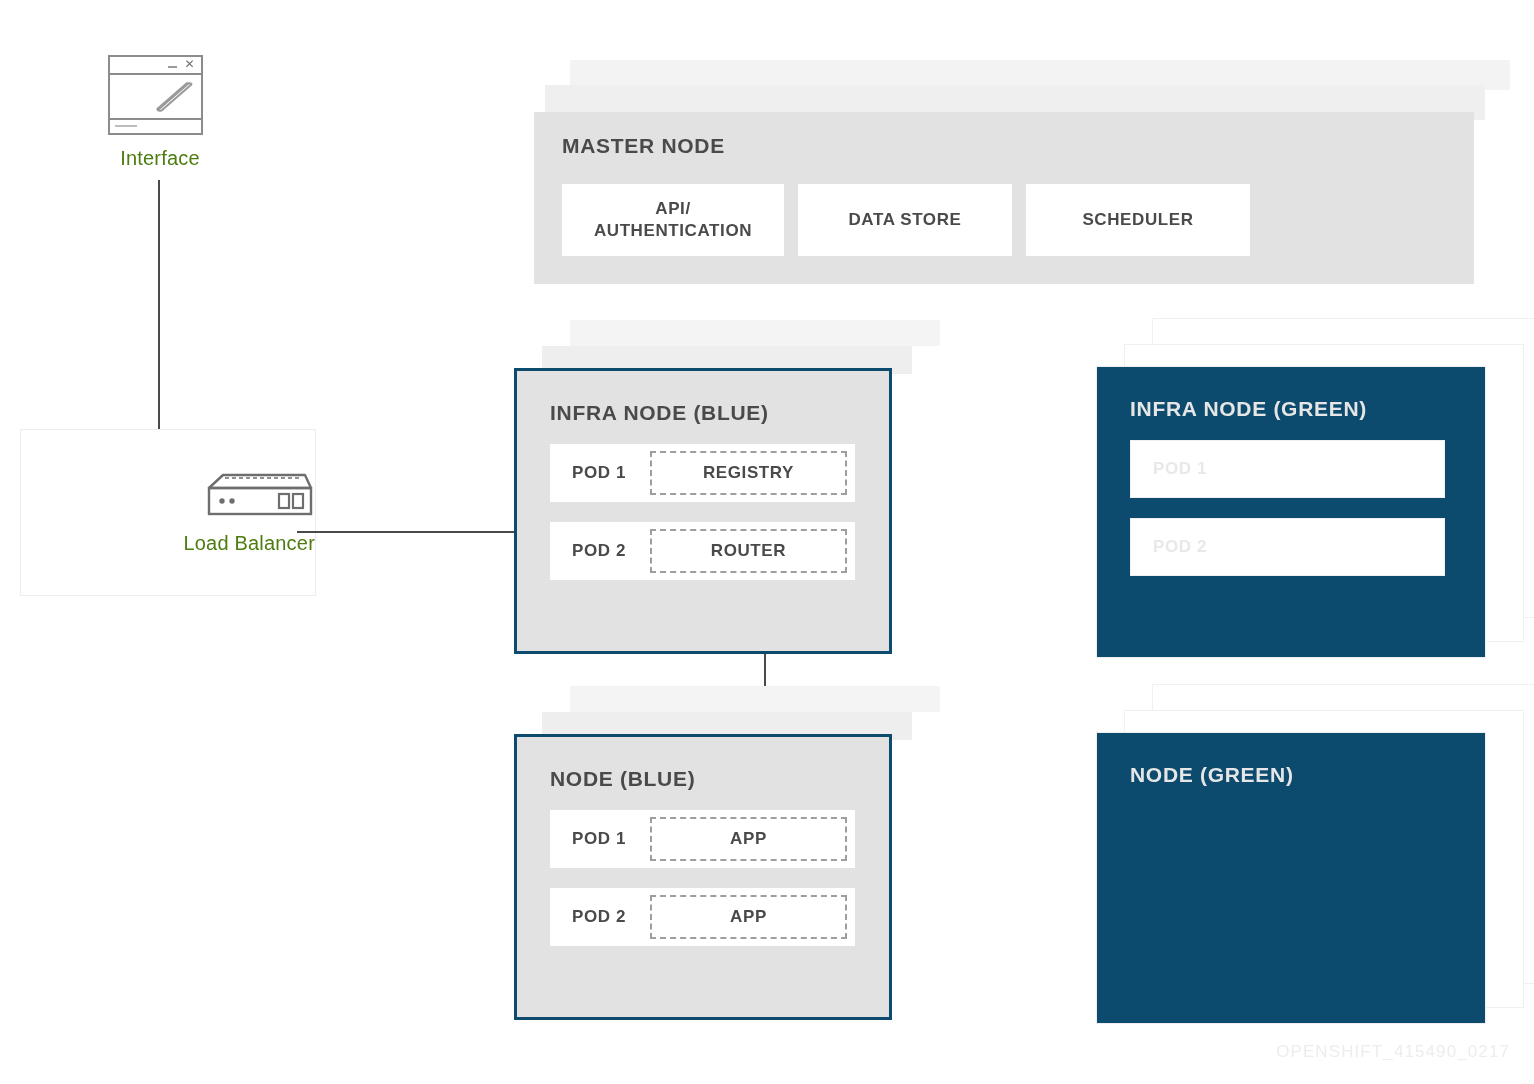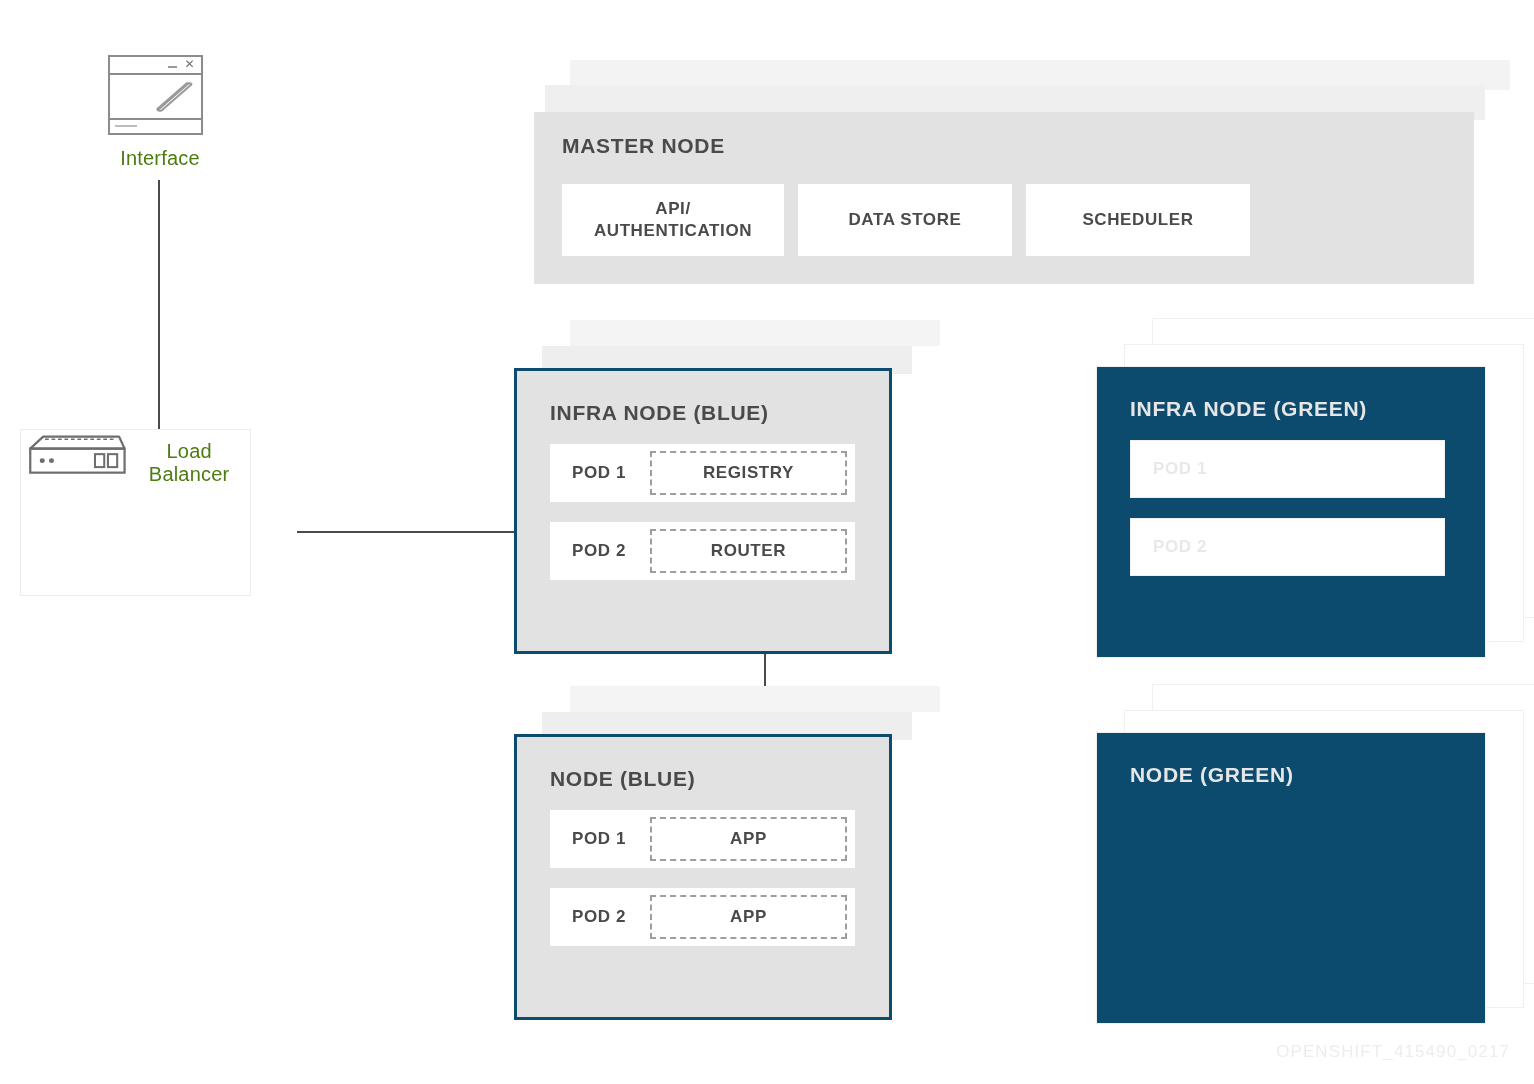--- a/index.html
+++ b/index.html
@@ -76,26 +76,26 @@
     margin-top: 12px;
     text-align: center;
     font-size: 20px;
     color: #4d7c0f;
     letter-spacing: .2px;
   }
 
   
   #load-balancer-box {
     left: 20px; top: 429px;
-    width: 231px; height: 167px;
+    width: 296px; height: 167px;
     border: 1.5px solid #ededed;
     background: #ffffff;
     display: flex;
-    flex-direction: row;
-    align-items: flex-start;
+    flex-direction: column;
+    align-items: flex-end;
     justify-content: center;
   }
   .lb-svg { display:block; }
   #load-balancer-box .icon-caption { margin-top: 10px; }
 
   
   .line { background: #4a4a4a; }
 
   
   .stack { position: absolute; }

